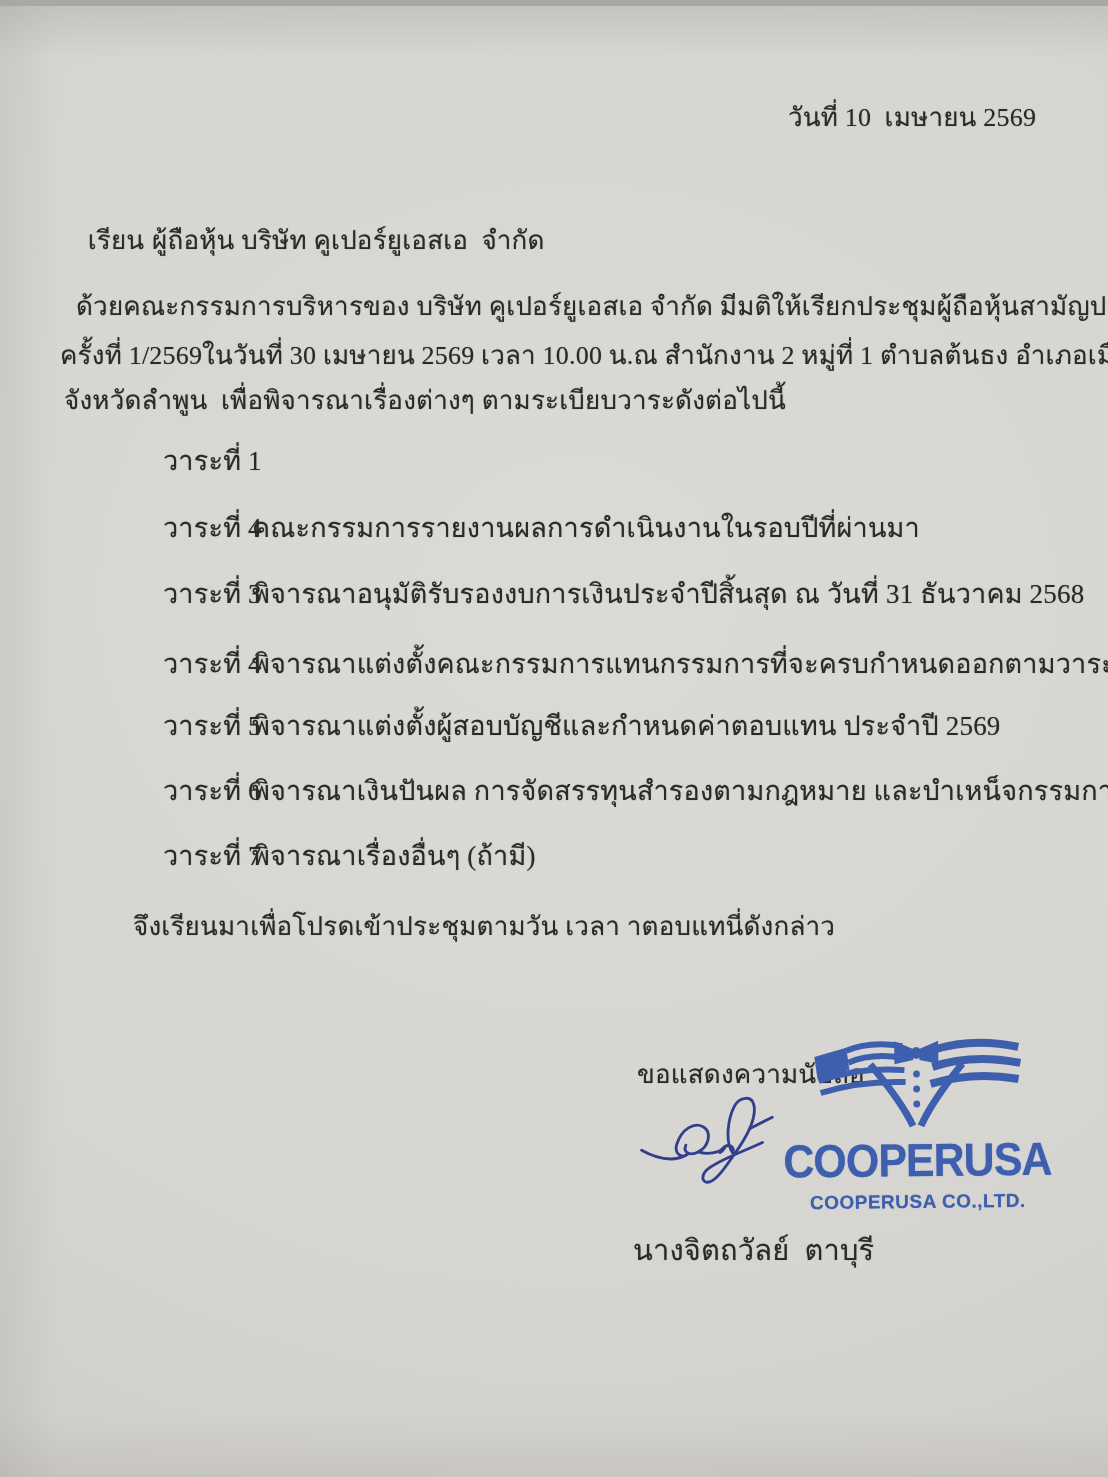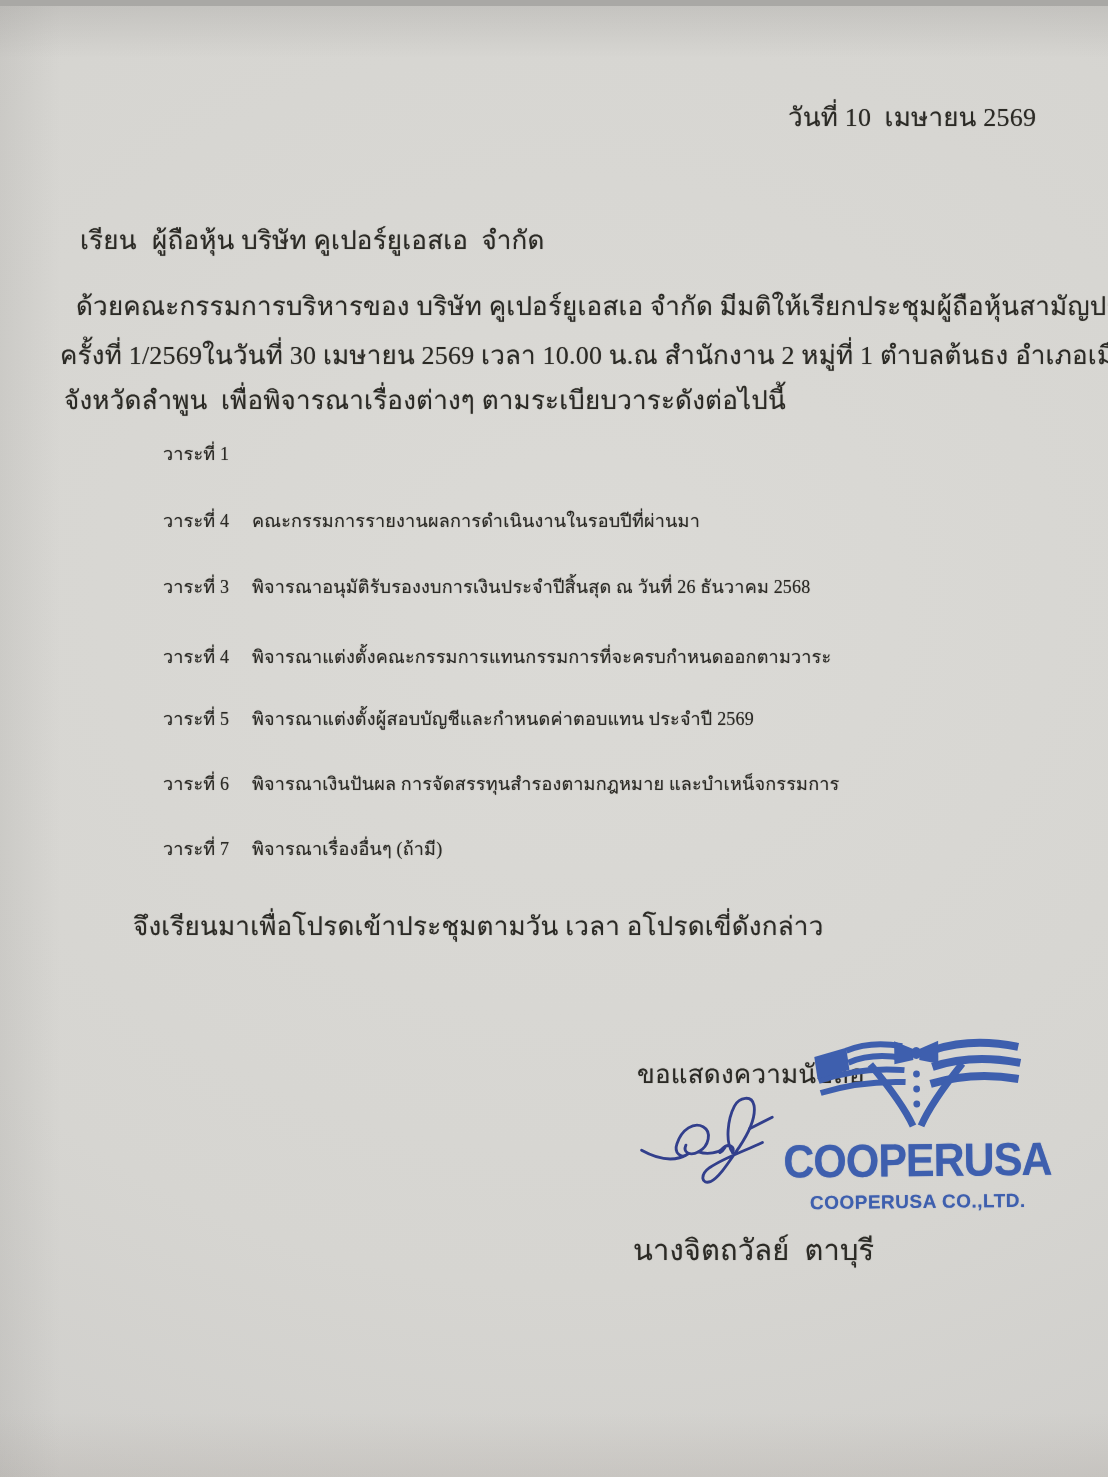--- a/index.html
+++ b/index.html
@@ -28,21 +28,21 @@
     font-size:26px;
     line-height:1.3;
     white-space:pre;
     letter-spacing:.2px;
     text-shadow:0 0 1px rgba(43,42,37,.5);
   }
   .row{position:absolute;display:flex;}
   .row .lbl{width:72px;flex:0 0 auto;}
   .agenda-row{
     position:absolute;left:163px;display:flex;
-    font-size:18px;letter-spacing:.2px;
+    font-size:27px;letter-spacing:.2px;
     text-shadow:0 0 1px rgba(43,42,37,.5);
     white-space:pre;
     justify-content:center;
   }
   .agenda-no{width:89px;flex:0 0 auto;}
   .stamp{
     position:absolute;left:793px;top:1028px;width:248px;
     display:flex;flex-direction:column;align-items:center;
     color:var(--stamp_blue);
     transform:rotate(-.6deg);
@@ -66,21 +66,21 @@
   }
   .signature{
     position:absolute;left:636px;top:1082px;width:178px;height:108px;
     color:var(--signature_blue);
     transform:rotate(-2deg);
     z-index:2;
   }
   .signer{font-size:29px;}
   .date-line{left:788px;top:95px;}
   .subject-row{left:82px;top:170px;}
-  .to-row{left:80px;top:218px;}
+  .to-row{left:80px;top:218px;text-align:center;}
   .para-1{left:76px;top:284px;}
   .para-2{left:60px;top:333px;}
   .para-3{left:64px;top:378px;}
   .closing-line{left:133px;top:904px;}
   .signoff-line{left:637px;top:1052px;z-index:1;}
   .signer-line{left:633px;top:1226px;}
 </style>
 </head>
 <body>
 
@@ -100,40 +100,40 @@
 
   <div class="agenda-row" style="top:433px">
     <span class="agenda-no">วาระที่ 1</span>
   </div>
   <div class="agenda-row" style="top:500px">
     <span class="agenda-no">วาระที่ 4</span>
     <span class="agenda-text">คณะกรรมการรายงานผลการดำเนินงานในรอบปีที่ผ่านมา</span>
   </div>
   <div class="agenda-row" style="top:566px">
     <span class="agenda-no">วาระที่ 3</span>
-    <span class="agenda-text">พิจารณาอนุมัติรับรองงบการเงินประจำปีสิ้นสุด ณ วันที่ 26 ธันวาคม 2568</span>
+    <span class="agenda-text">พิจารณาอนุมัติรับรองงบการเงินประจำปีสิ้นสุด ณ วันที่ 31 ธันวาคม 2568</span>
   </div>
   <div class="agenda-row" style="top:636px">
     <span class="agenda-no">วาระที่ 4</span>
     <span class="agenda-text">พิจารณาแต่งตั้งคณะกรรมการแทนกรรมการที่จะครบกำหนดออกตามวาระ</span>
   </div>
   <div class="agenda-row" style="top:698px">
     <span class="agenda-no">วาระที่ 5</span>
     <span class="agenda-text">พิจารณาแต่งตั้งผู้สอบบัญชีและกำหนดค่าตอบแทน ประจำปี 2569</span>
   </div>
   <div class="agenda-row" style="top:763px">
     <span class="agenda-no">วาระที่ 6</span>
     <span class="agenda-text">พิจารณาเงินปันผล การจัดสรรทุนสำรองตามกฎหมาย และบำเหน็จกรรมการ</span>
   </div>
   <div class="agenda-row" style="top:828px">
     <span class="agenda-no">วาระที่ 7</span>
     <span class="agenda-text">พิจารณาเรื่องอื่นๆ (ถ้ามี)</span>
   </div>
 
-  <div class="txt closing-line">จึงเรียนมาเพื่อโปรดเข้าประชุมตามวัน เวลา อโปรดเขี่ดังกล่าว</div>
+  <div class="txt closing-line">จึงเรียนมาเพื่อโปรดเข้าประชุมตามวัน เวลา าตอบแทนี่ดังกล่าว</div>
 
   <div class="txt signoff-line">ขอแสดงความนับถือ</div>
 
   <svg class="signature" viewBox="0 0 200 120" aria-hidden="true">
     <g fill="none" stroke="currentColor" stroke-width="3.2" stroke-linecap="round">
       <path d="M6,66 C26,78 44,80 58,72 C50,78 42,70 46,60 C52,44 66,36 76,42 C86,48 82,64 70,70 C60,75 52,70 56,62"></path>
       <path d="M70,70 C80,74 92,72 100,66 C96,72 90,74 96,68 C104,60 112,66 108,72"></path>
       <path d="M108,72 C100,60 104,34 112,20 C118,10 132,8 134,20 C136,34 126,52 116,66 C104,82 92,100 82,104 C72,107 70,96 82,88 C98,78 124,70 142,62"></path>
       <path d="M128,46 L154,34"></path>
     </g>

